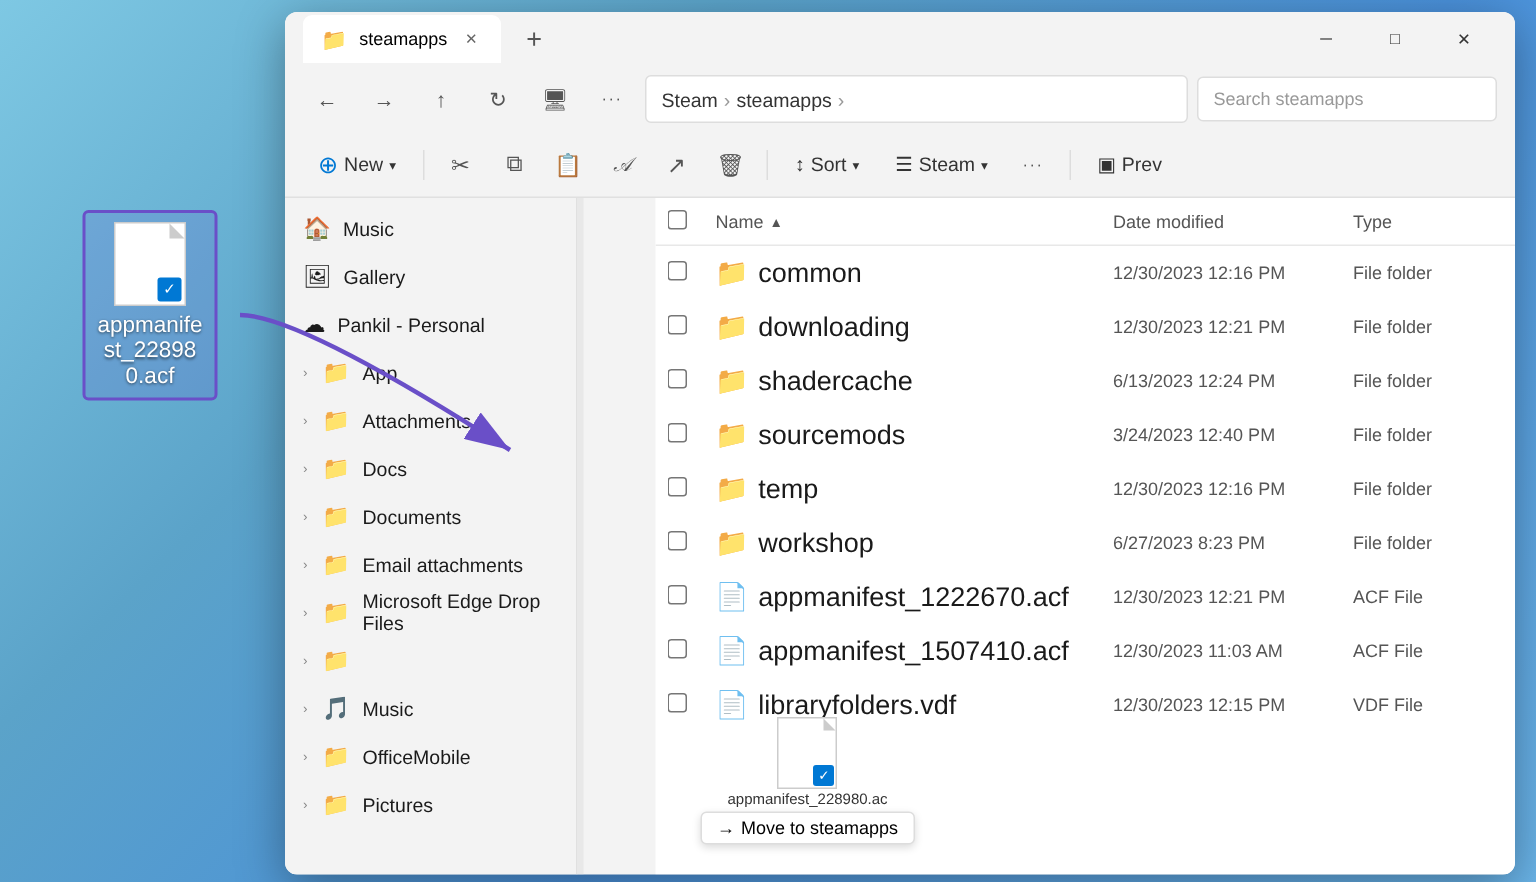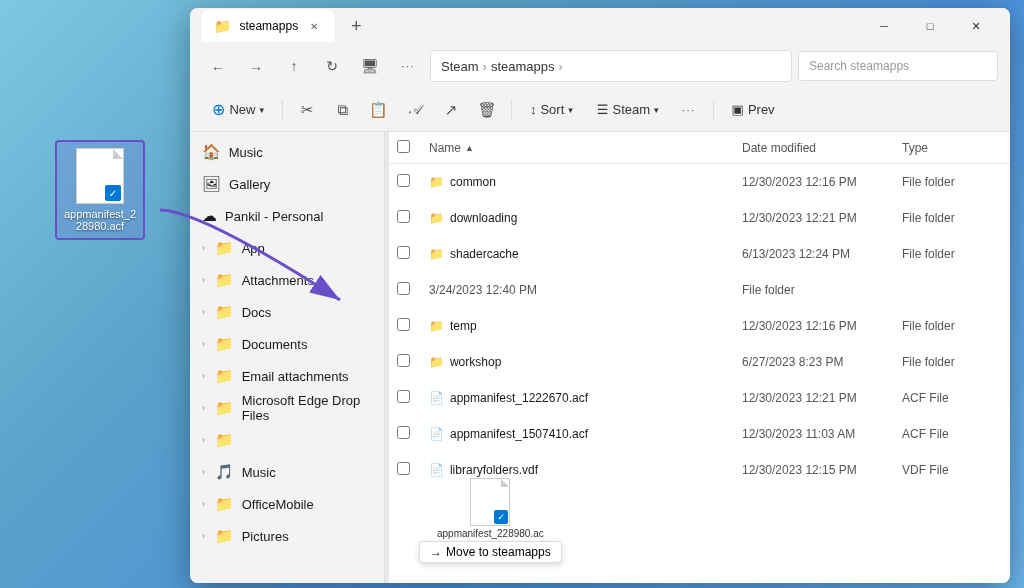--- a/index.html
+++ b/index.html
@@ -55,21 +55,21 @@
       background: #0078d4;
       border-radius: 2px;
       display: flex;
       align-items: center;
       justify-content: center;
       color: white;
       font-size: 10px;
     }
     .desktop-icon-label {
       color: white;
-      font-size: 11px;
+      font-size: 15px;
       text-align: center;
       text-shadow: 0 1px 2px rgba(0,0,0,0.6);
       word-break: break-all;
     }
 
     
     .arrow-overlay {
       position: absolute;
       top: 200px;
       left: 140px;
@@ -275,20 +275,21 @@
     }
     .sidebar-item .item-icon { font-size: 15px; }
 
     
     .file-panel {
       flex: 1;
       background: white;
       overflow-y: auto;
       display: flex;
       flex-direction: column;
+      margin-left: 48px;
     }
     .file-panel::-webkit-scrollbar { width: 6px; }
     .file-panel::-webkit-scrollbar-thumb { background: #ccc; border-radius: 3px; }
 
     
     .col-headers {
       display: grid;
       grid-template-columns: 32px 1fr 160px 100px;
       height: 32px;
       border-bottom: 1px solid #e8e8e8;
@@ -308,21 +309,21 @@
 
     
     .file-row {
       display: grid;
       grid-template-columns: 32px 1fr 160px 100px;
       height: 36px;
       align-items: center;
       padding: 0 8px;
       cursor: pointer;
     }
-    .file-row .file-name { font-size: 12px; color: #1a1a1a; }
+    .file-row .file-name { font-size: 18px; color: #1a1a1a; }
     .file-row .file-date { font-size: 12px; color: #555; }
     .file-row .file-type { font-size: 12px; color: #555; }
 
     
     .drag-preview {
       position: absolute;
       bottom: 55px;
       left: 335px;
       display: flex;
       flex-direction: column;
@@ -573,20 +574,23 @@
       <div class="file-row">
         <div><input type="checkbox" style="cursor: pointer;"></div>
         <div class="file-name">
           <span style="color:#e8a000; margin-right:6px;">📁</span>shadercache
         </div>
         <div class="file-date">6/13/2023 12:24 PM</div>
         <div class="file-type">File folder</div>
       </div>
       <div class="file-row">
         <div><input type="checkbox" style="cursor: pointer;"></div>
+        <div class="file-name">
+          <span style="color:#e8a000; margin-right:6px;">📁</span>sourcemods
+        </div>
         <div class="file-date">3/24/2023 12:40 PM</div>
         <div class="file-type">File folder</div>
       </div>
       <div class="file-row">
         <div><input type="checkbox" style="cursor: pointer;"></div>
         <div class="file-name">
           <span style="color:#e8a000; margin-right:6px;">📁</span>temp
         </div>
         <div class="file-date">12/30/2023 12:16 PM</div>
         <div class="file-type">File folder</div>

